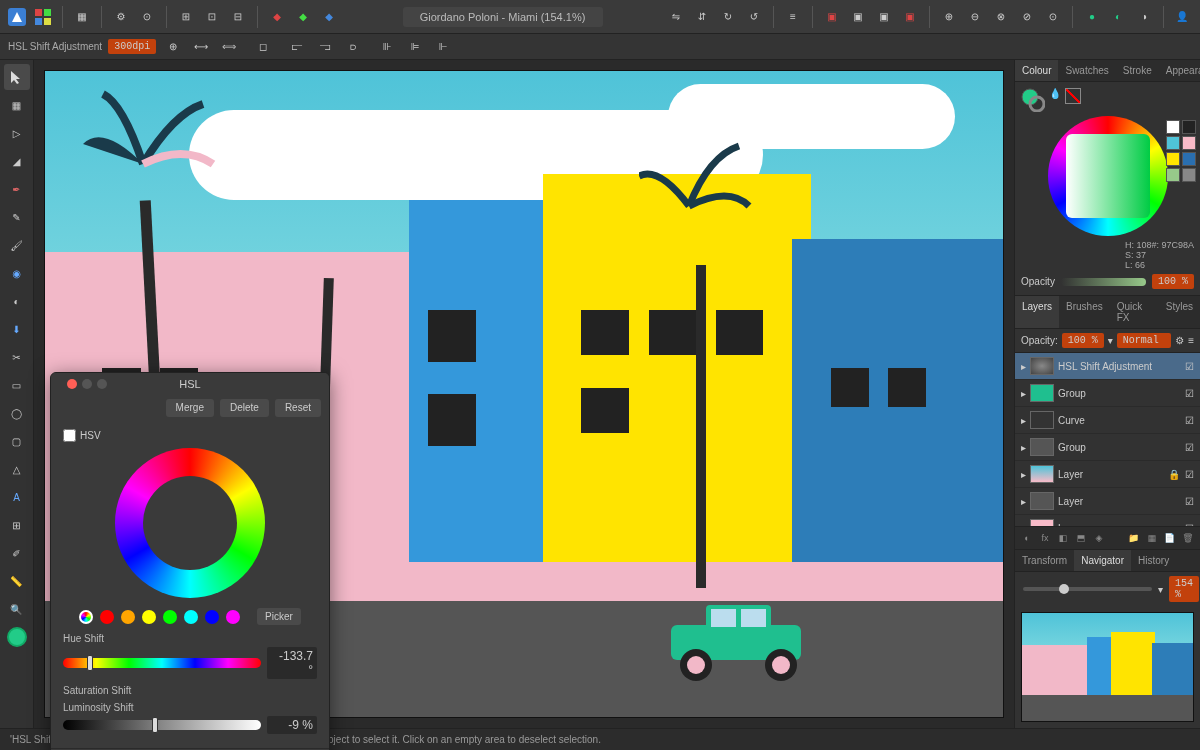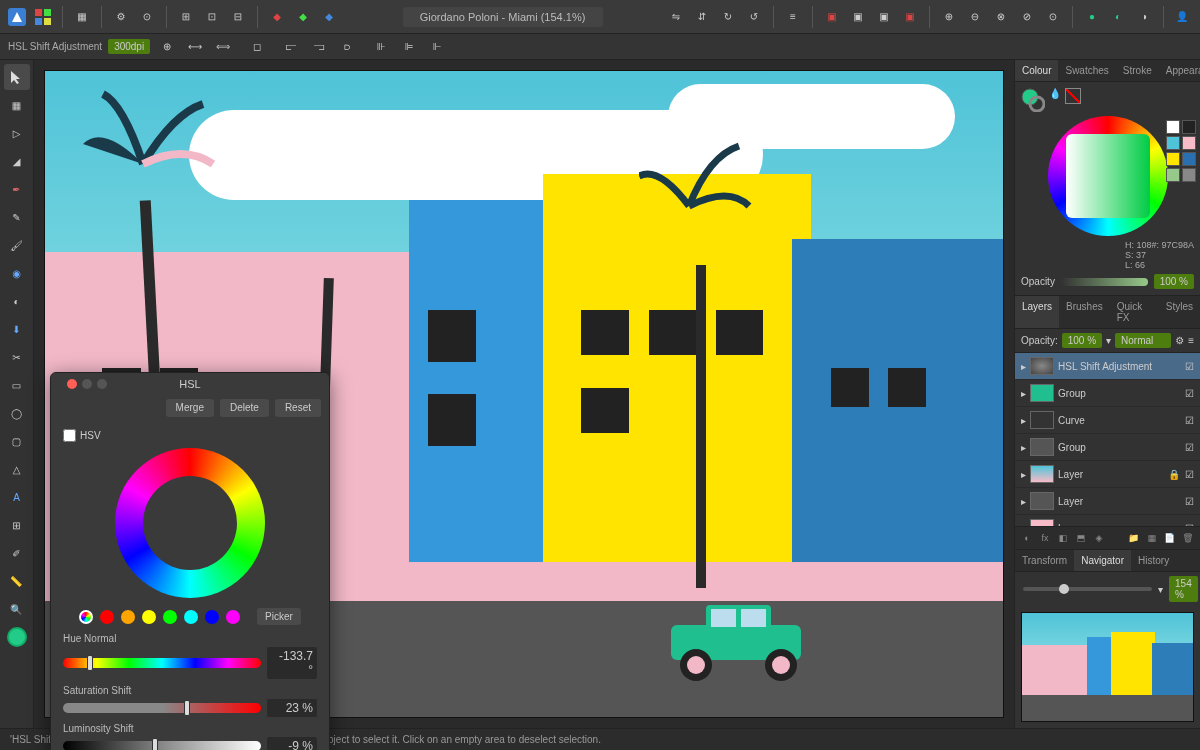--- a/index.html
+++ b/index.html
@@ -3,21 +3,21 @@
 <meta charset="utf-8">
 <style>
 * { box-sizing: border-box; margin: 0; padding: 0; font-family: -apple-system, sans-serif; }
 body { width: 1200px; height: 750px; background: #323232; color: #ccc; font-size: 10px; overflow: hidden; position: relative; }
 .topbar { height: 34px; background: #3a3a3a; display: flex; align-items: center; padding: 0 6px; gap: 4px; border-bottom: 1px solid #222; }
 .topbar .sep { width: 1px; height: 22px; background: #555; margin: 0 4px; }
 .tb-btn { width: 22px; height: 22px; display: flex; align-items: center; justify-content: center; border-radius: 3px; cursor: pointer; }
 .doc-title { flex: 0 0 auto; width: 200px; text-align: center; background: #444; border-radius: 3px; padding: 4px 8px; margin: 0 auto; font-size: 11px; color: #bbb; }
 .contextbar { height: 26px; background: #343434; border-bottom: 1px solid #222; display: flex; align-items: center; padding: 0 8px; gap: 6px; font-size: 10px; }
 .ctx-label { color: #aaa; }
-.dpi-box { background: #4d7c0f; padding: 2px 6px; border-radius: 2px; }
+.dpi-box { background: #c2410c; padding: 2px 6px; border-radius: 2px; font-family: Liberation Mono, monospace; }
 .main { display: flex; height: calc(100% - 60px - 22px); }
 .toolstrip { width: 34px; background: #323232; border-right: 1px solid #222; display: flex; flex-direction: column; align-items: center; padding: 4px 0; gap: 2px; }
 .tool { width: 26px; height: 26px; display: flex; align-items: center; justify-content: center; border-radius: 3px; cursor: pointer; }
 .tool.active { background: #4a4a4a; }
 .canvas-area { flex: 1; background: #2a2a2a; position: relative; overflow: hidden; }
 .canvas { position: absolute; left: 10px; top: 10px; right: 10px; bottom: 10px; background: linear-gradient(#4FC3D8 0%, #7DD8E0 40%, #F8BBC8 100%); border: 1px solid #111; }
 
 .sky-cloud { position: absolute; background: #fff; border-radius: 50px; }
 .bldg { position: absolute; }
 .palm-trunk { position: absolute; background: #2a2a2a; transform-origin: bottom; }
@@ -415,36 +415,30 @@
       <div class="hue-dot" style="background:red"></div>
       <div class="hue-dot" style="background:orange"></div>
       <div class="hue-dot" style="background:yellow"></div>
       <div class="hue-dot" style="background:lime"></div>
       <div class="hue-dot" style="background:cyan"></div>
       <div class="hue-dot" style="background:blue"></div>
       <div class="hue-dot" style="background:magenta"></div>
       <div class="picker-btn">Picker</div>
     </div>
     <div class="slider-row">
-      <label>Hue Normal</label>
+      <label>Hue Shift</label>
       <div class="slider-wrap">
         <div class="gradient-track" style="background:linear-gradient(to right,red,yellow,lime,cyan,blue,magenta,red)">
             <div class="thumb" style="left:12%"></div>
           </div>
         <div class="val-box">-133.7 °</div>
       </div>
     </div>
     <div class="slider-row">
       <label>Saturation Shift</label>
-      <div class="slider-wrap">
-        <div class="gradient-track" style="background:linear-gradient(to right,#888,#888 50%,red)">
-            <div class="thumb" style="left:61%"></div>
-          </div>
-        <div class="val-box">23 %</div>
-      </div>
     </div>
     <div class="slider-row">
       <label>Luminosity Shift</label>
       <div class="slider-wrap">
         <div class="gradient-track" style="background:linear-gradient(to right,#000,#888,#fff)">
             <div class="thumb" style="left:45%"></div>
           </div>
         <div class="val-box">-9 %</div>
       </div>
     </div>

